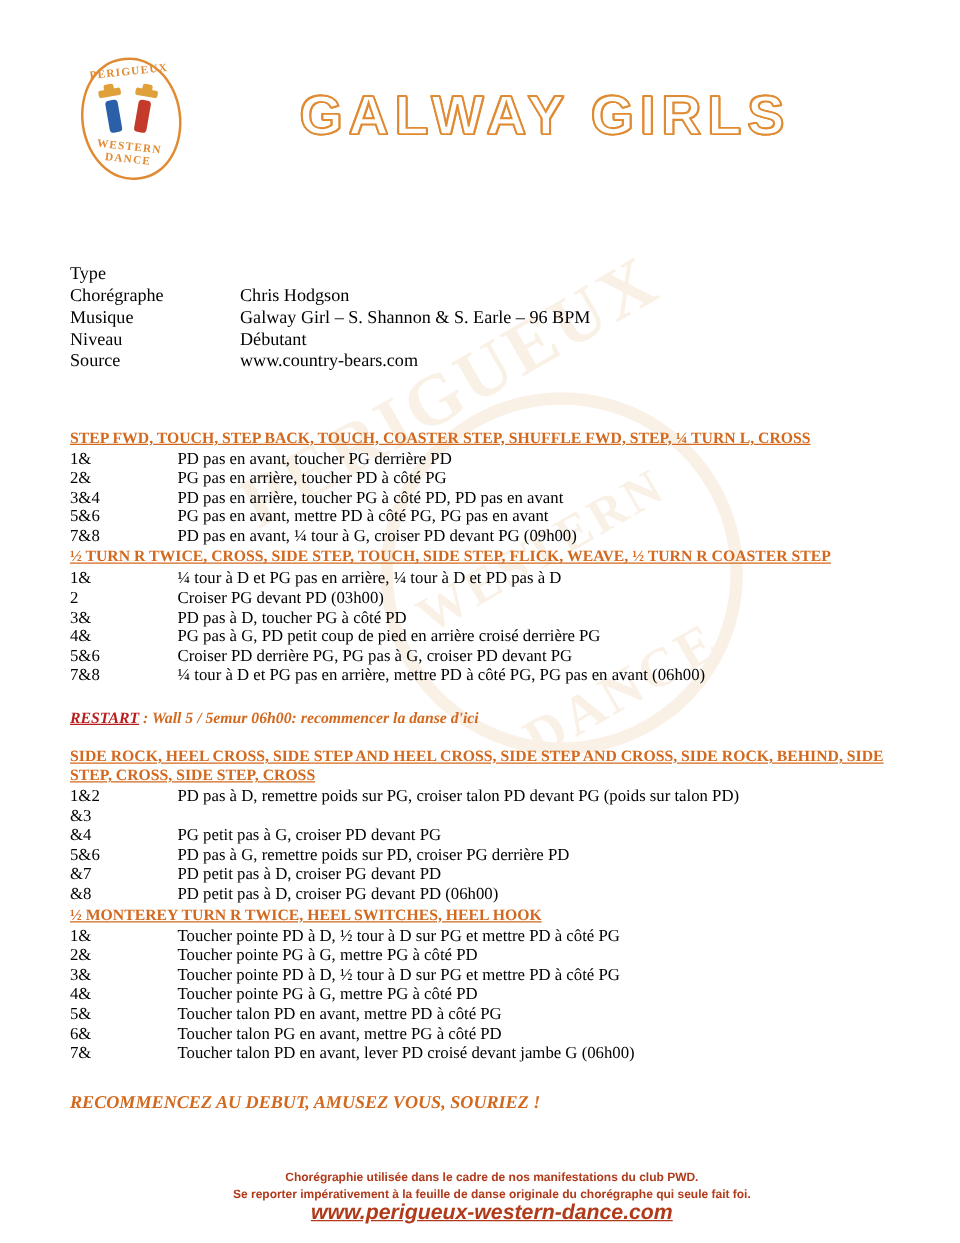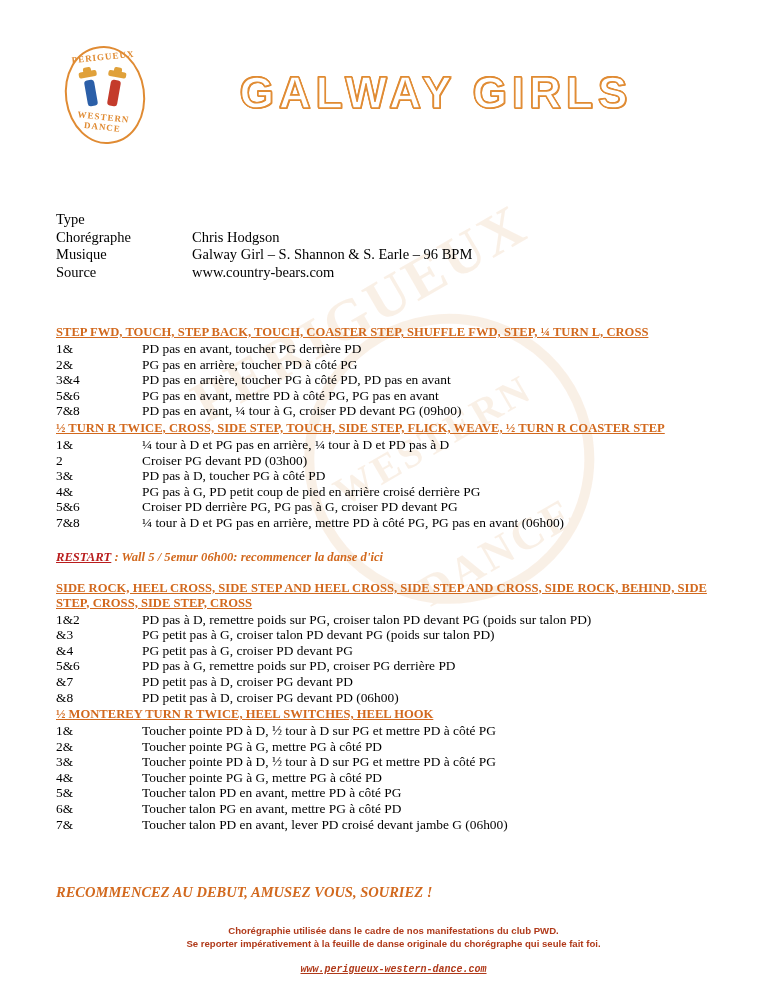--- a/index.html
+++ b/index.html
@@ -197,21 +197,21 @@
     font-style: italic;
     text-decoration: underline;
   }
   .restart .rs-rest {
     color: #d2691e;
     font-weight: bold;
     font-style: italic;
   }
 
   .ending {
-    margin-top: 52px;
+    margin-top: 24px;
     color: #d2691e;
     font-weight: bold;
     font-style: italic;
     font-size: 14.5px;
   }
 
   
   .footer {
     position: absolute;
     left: 0;
@@ -223,27 +223,26 @@
   }
   .footer-line {
     color: #b03a1a;
     font-family: "Liberation Sans", sans-serif;
     font-weight: bold;
     font-size: 9.6px;
     line-height: 13px;
   }
   .footer-url {
     color: #b03a1a;
-    font-family: Liberation Mono, monospace;
+    font-family: Liberation Sans, sans-serif;
     font-weight: bold;
     font-style: italic;
-    font-size: 10px;
+    font-size: 17px;
     text-decoration: underline;
     line-height: 16px;
-    margin-top: 12px;
   }
 </style>
 </head>
 <body>
 
 <div class="watermark">
   <div class="wm-ring"></div>
   <div class="wm-text wm-l1">PERIGUEUX</div>
   <div class="wm-text wm-l2">WESTERN</div>
   <div class="wm-text wm-l3">DANCE</div>
@@ -274,20 +273,24 @@
     </div>
     <div class="meta-row">
       <div class="meta-label">Chorégraphe</div>
       <div class="meta-value">Chris Hodgson</div>
     </div>
     <div class="meta-row">
       <div class="meta-label">Musique</div>
       <div class="meta-value">Galway Girl – S. Shannon &amp; S. Earle – 96 BPM</div>
     </div>
     <div class="meta-row">
+      <div class="meta-label">Niveau</div>
+      <div class="meta-value">Débutant</div>
+    </div>
+    <div class="meta-row">
       <div class="meta-label">Source</div>
       <div class="meta-value">www.country-bears.com</div>
     </div>
   </div>
 
   <div class="sections">
 
     <div>
       <div class="sec-title">STEP FWD, TOUCH, STEP BACK, TOUCH, COASTER STEP, SHUFFLE FWD, STEP, ¼ TURN L, CROSS</div>
       <div class="steps">
@@ -350,21 +353,20 @@
 
     <div>
       <div class="sec-title">SIDE ROCK, HEEL CROSS, SIDE STEP AND HEEL CROSS, SIDE STEP AND CROSS, SIDE ROCK, BEHIND, SIDE STEP, CROSS, SIDE STEP, CROSS</div>
       <div class="steps">
         <div class="step-row">
           <div class="step-count">1&amp;2</div>
           <div class="step-text">PD pas à D, remettre poids sur PG, croiser talon PD devant PG (poids sur talon PD)</div>
         </div>
         <div class="step-row">
           <div class="step-count">&amp;3</div>
-          <div class="step-text"> PG petit pas à G, croiser talon PD devant PG (poids sur talon PD)</div>
         </div>
         <div class="step-row">
           <div class="step-count">&amp;4</div>
           <div class="step-text">PG petit pas à G, croiser PD devant PG</div>
         </div>
         <div class="step-row">
           <div class="step-count">5&amp;6</div>
           <div class="step-text">PD pas à G, remettre poids sur PD, croiser PG derrière PD</div>
         </div>
         <div class="step-row">

